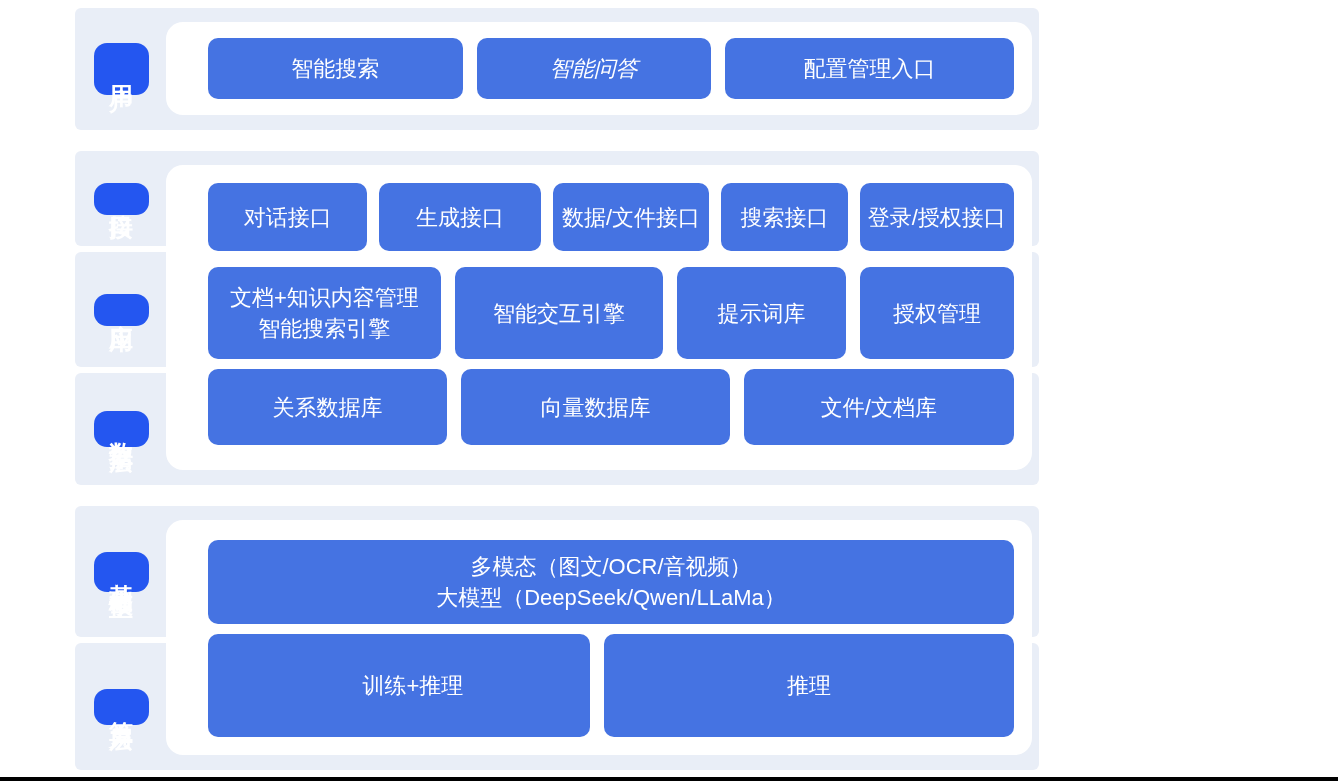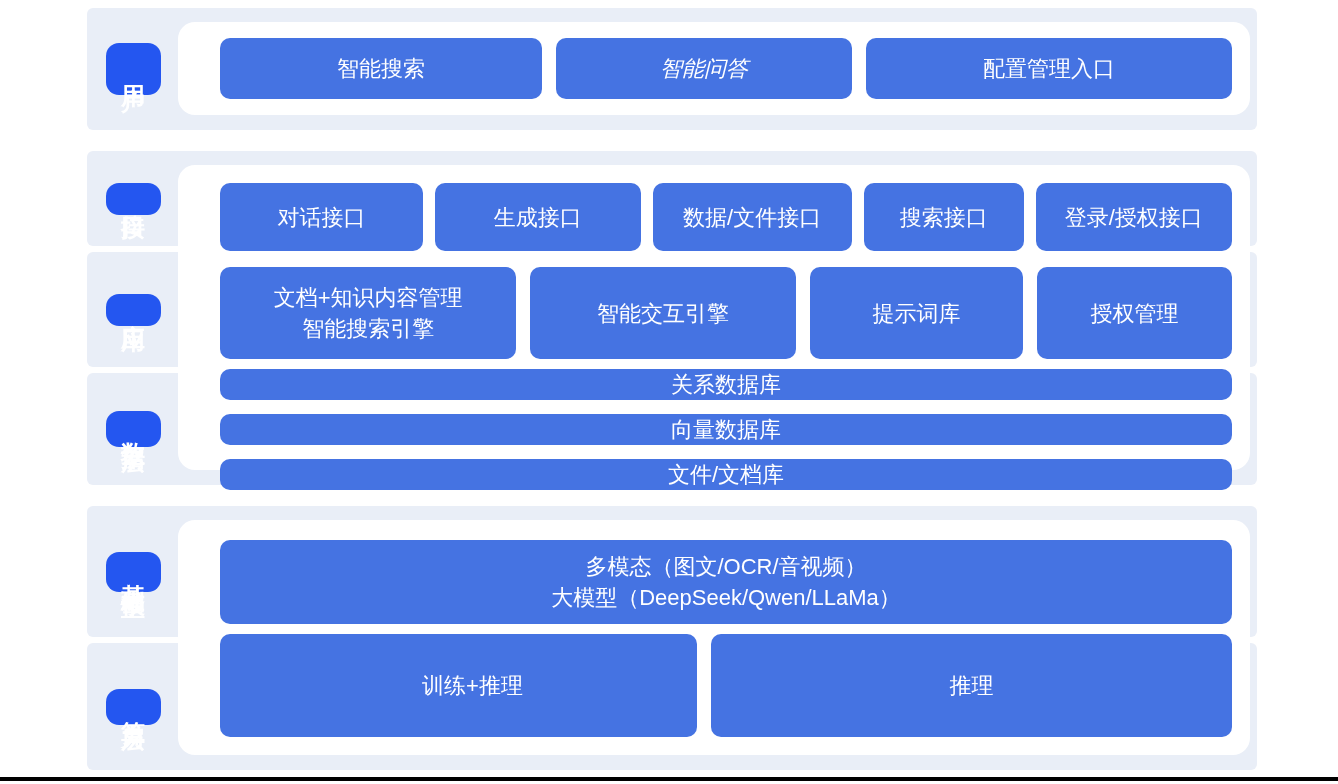--- a/index.html
+++ b/index.html
@@ -1,21 +1,21 @@
 <!DOCTYPE html>
 <html><head>
 <meta charset="utf-8">
 <style>
   html,body{margin:0;padding:0;}
   body{
     width:1338px;height:784px;position:relative;background:#ffffff;
     font-family:"Liberation Sans","DejaVu Sans",sans-serif;
     overflow:hidden;
   }
-  .diagram{position:absolute;left:87px;top:8px;width:1170px;}
+  .diagram{position:absolute;left:75px;top:8px;width:964px;}
 
   
   .group{position:relative;}
   .group + .group{margin-top:21px;}
   .strips{display:flex;flex-direction:column;gap:6px;}
   .strip{
     background:#e9eef7;border-radius:6px;
     display:flex;align-items:center;padding-left:19px;box-sizing:border-box;
   }
   
@@ -44,21 +44,21 @@
     background:#ffffff;border-radius:17px;
     box-sizing:border-box;
     display:flex;flex-direction:column;
     padding:18px 18px 18px 42px;
   }
   .g1 .panel{padding-top:16px;padding-bottom:16px;}
   .row{display:flex;}
   .g1 .row1{height:62px;margin:auto 0;}
   .g2 .row1{height:68px;}
   .g2 .row2{height:92px;margin-top:16px;}
-  .g2 .row3{height:76px;margin-top:10px;flex-direction:column;}
+  .g2 .row3{height:76px;margin-top:10px;}
   .g3 .row1{height:88px;margin-top:2px;}
   .g3 .row2{height:108px;margin-top:10px;}
 
   
   .node{
     background:#4573e2;color:#ffffff;border-radius:10px;
     display:flex;flex-direction:column;align-items:center;justify-content:center;
     font-size:22px;line-height:31px;text-align:center;
     box-sizing:border-box;padding:0 8px;
   }

